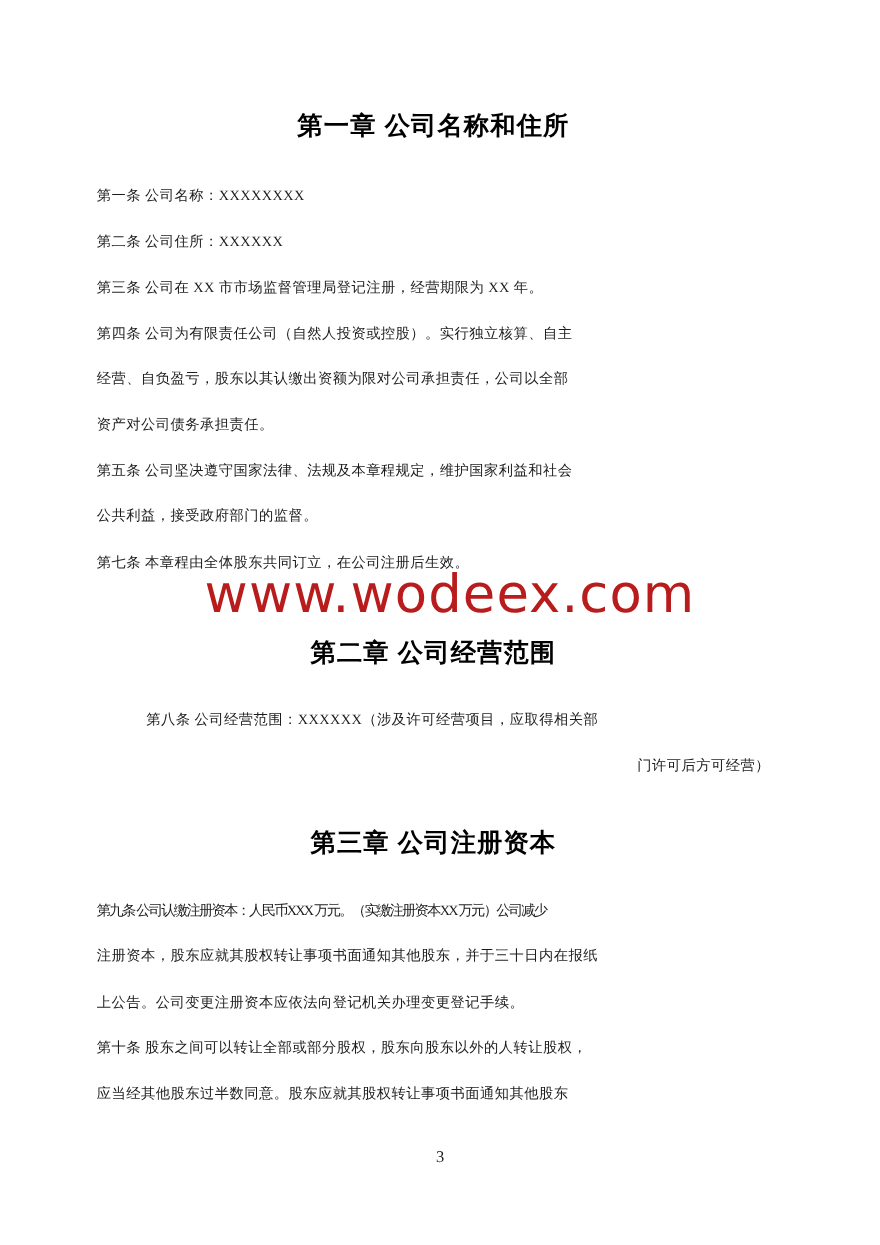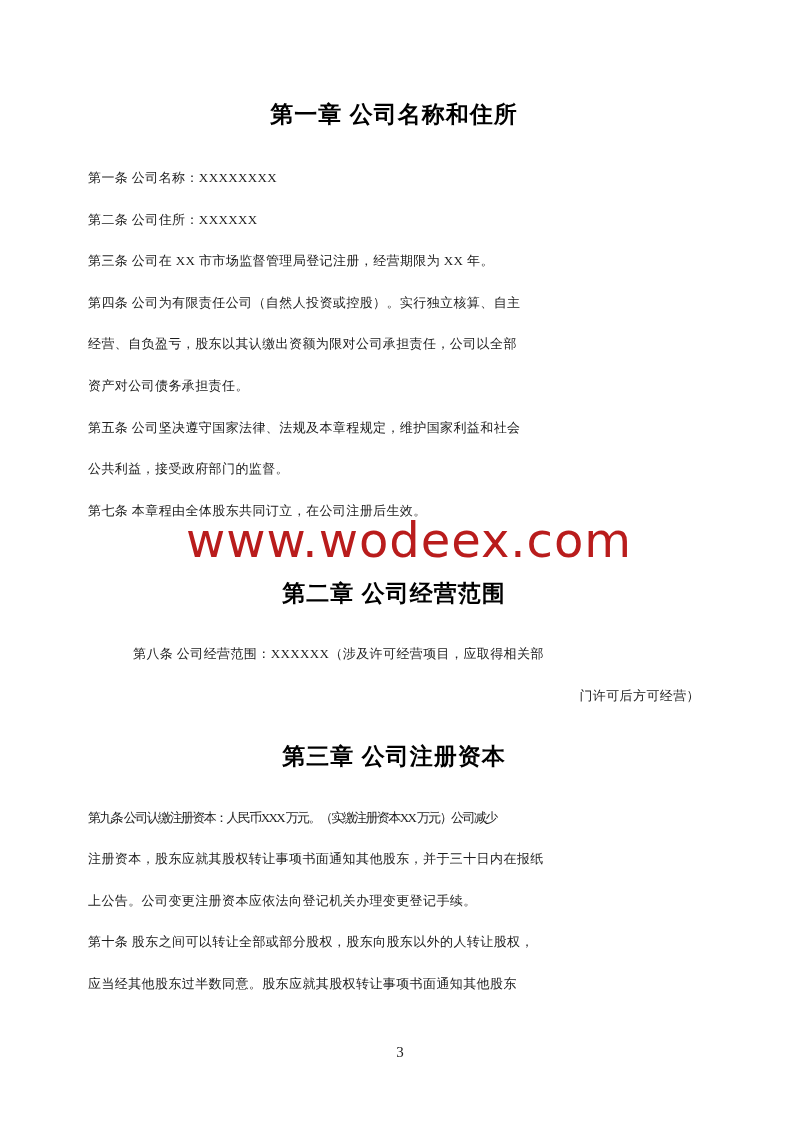--- a/index.html
+++ b/index.html
@@ -35,21 +35,21 @@
     font-family: "Liberation Sans", "DejaVu Sans", sans-serif;
     font-weight: 700;
     font-size: 23px;
     line-height: 36px;
     text-align: center;
     color: #000000;
     letter-spacing: 1px;
     white-space: nowrap;
   }
   .ct-2 { margin-top: 44px; }
-  .ct-3 { margin-top: 21px; }
+  .ct-3 { margin-top: 31px; }
   .body-line {
     font-size: 13px;
     line-height: 41.6px;
     letter-spacing: 0.4px;
     white-space: nowrap;
   }
   .first-body { margin-top: 25px; }
   .after-title { margin-top: 22px; }
   .after-title-3 { margin-top: 23px; }
   .line-indent { text-indent: 45px; }

